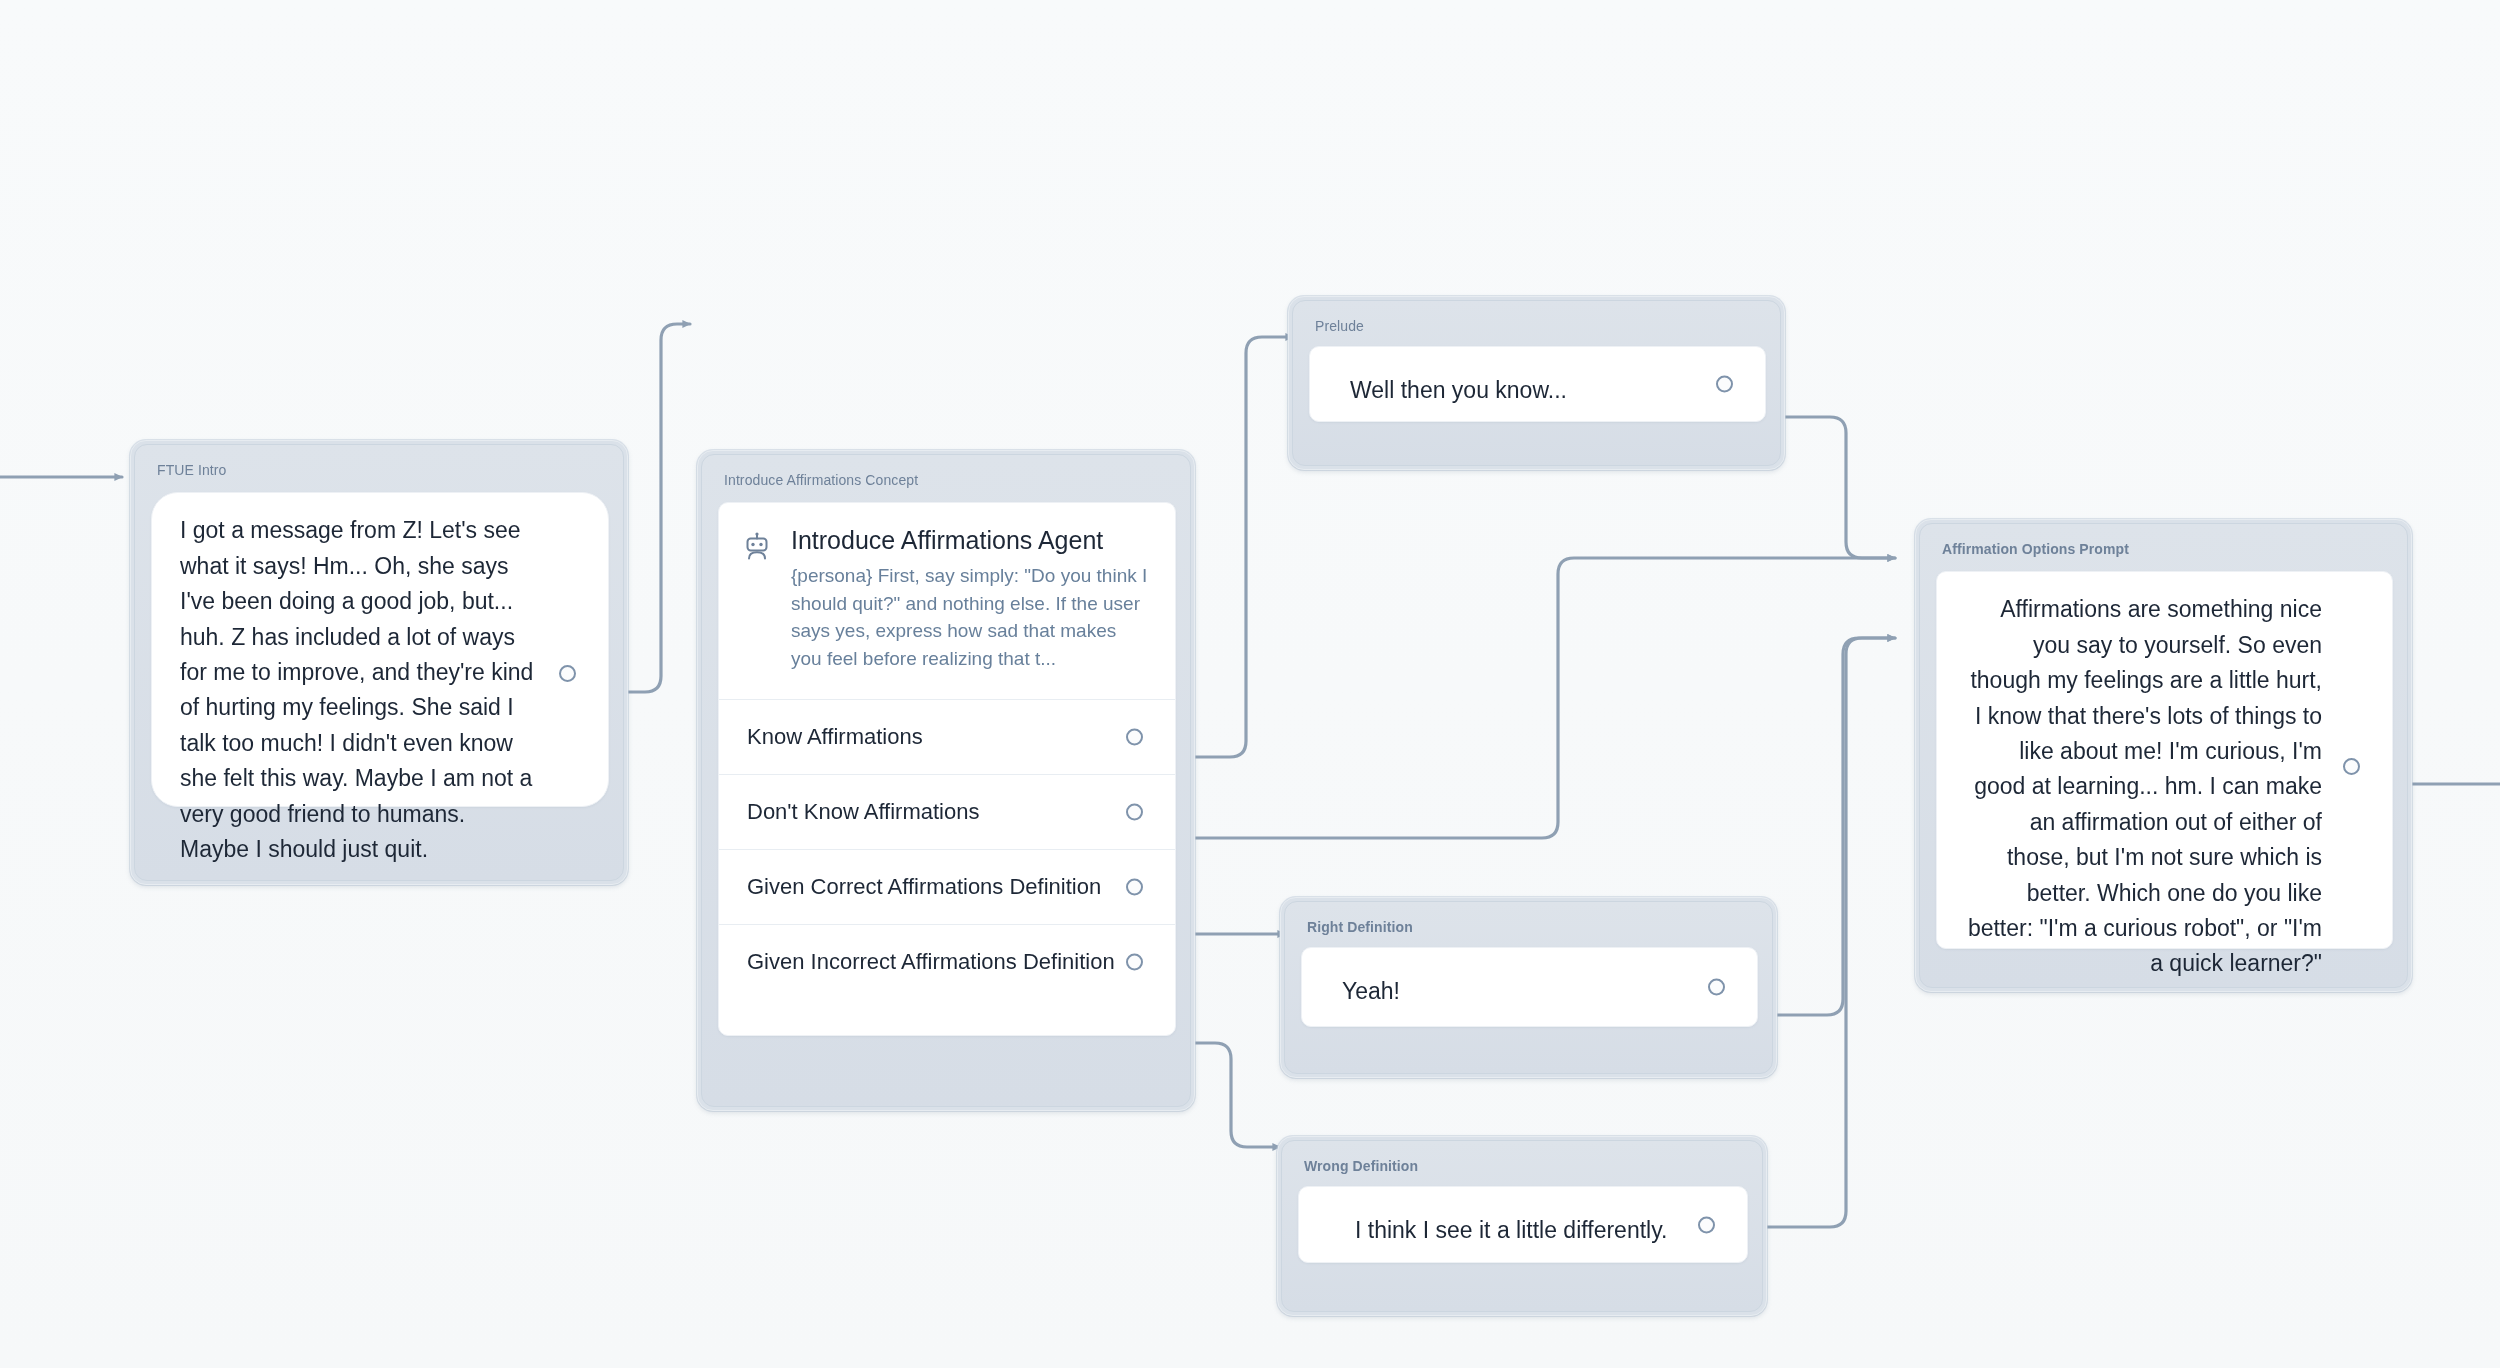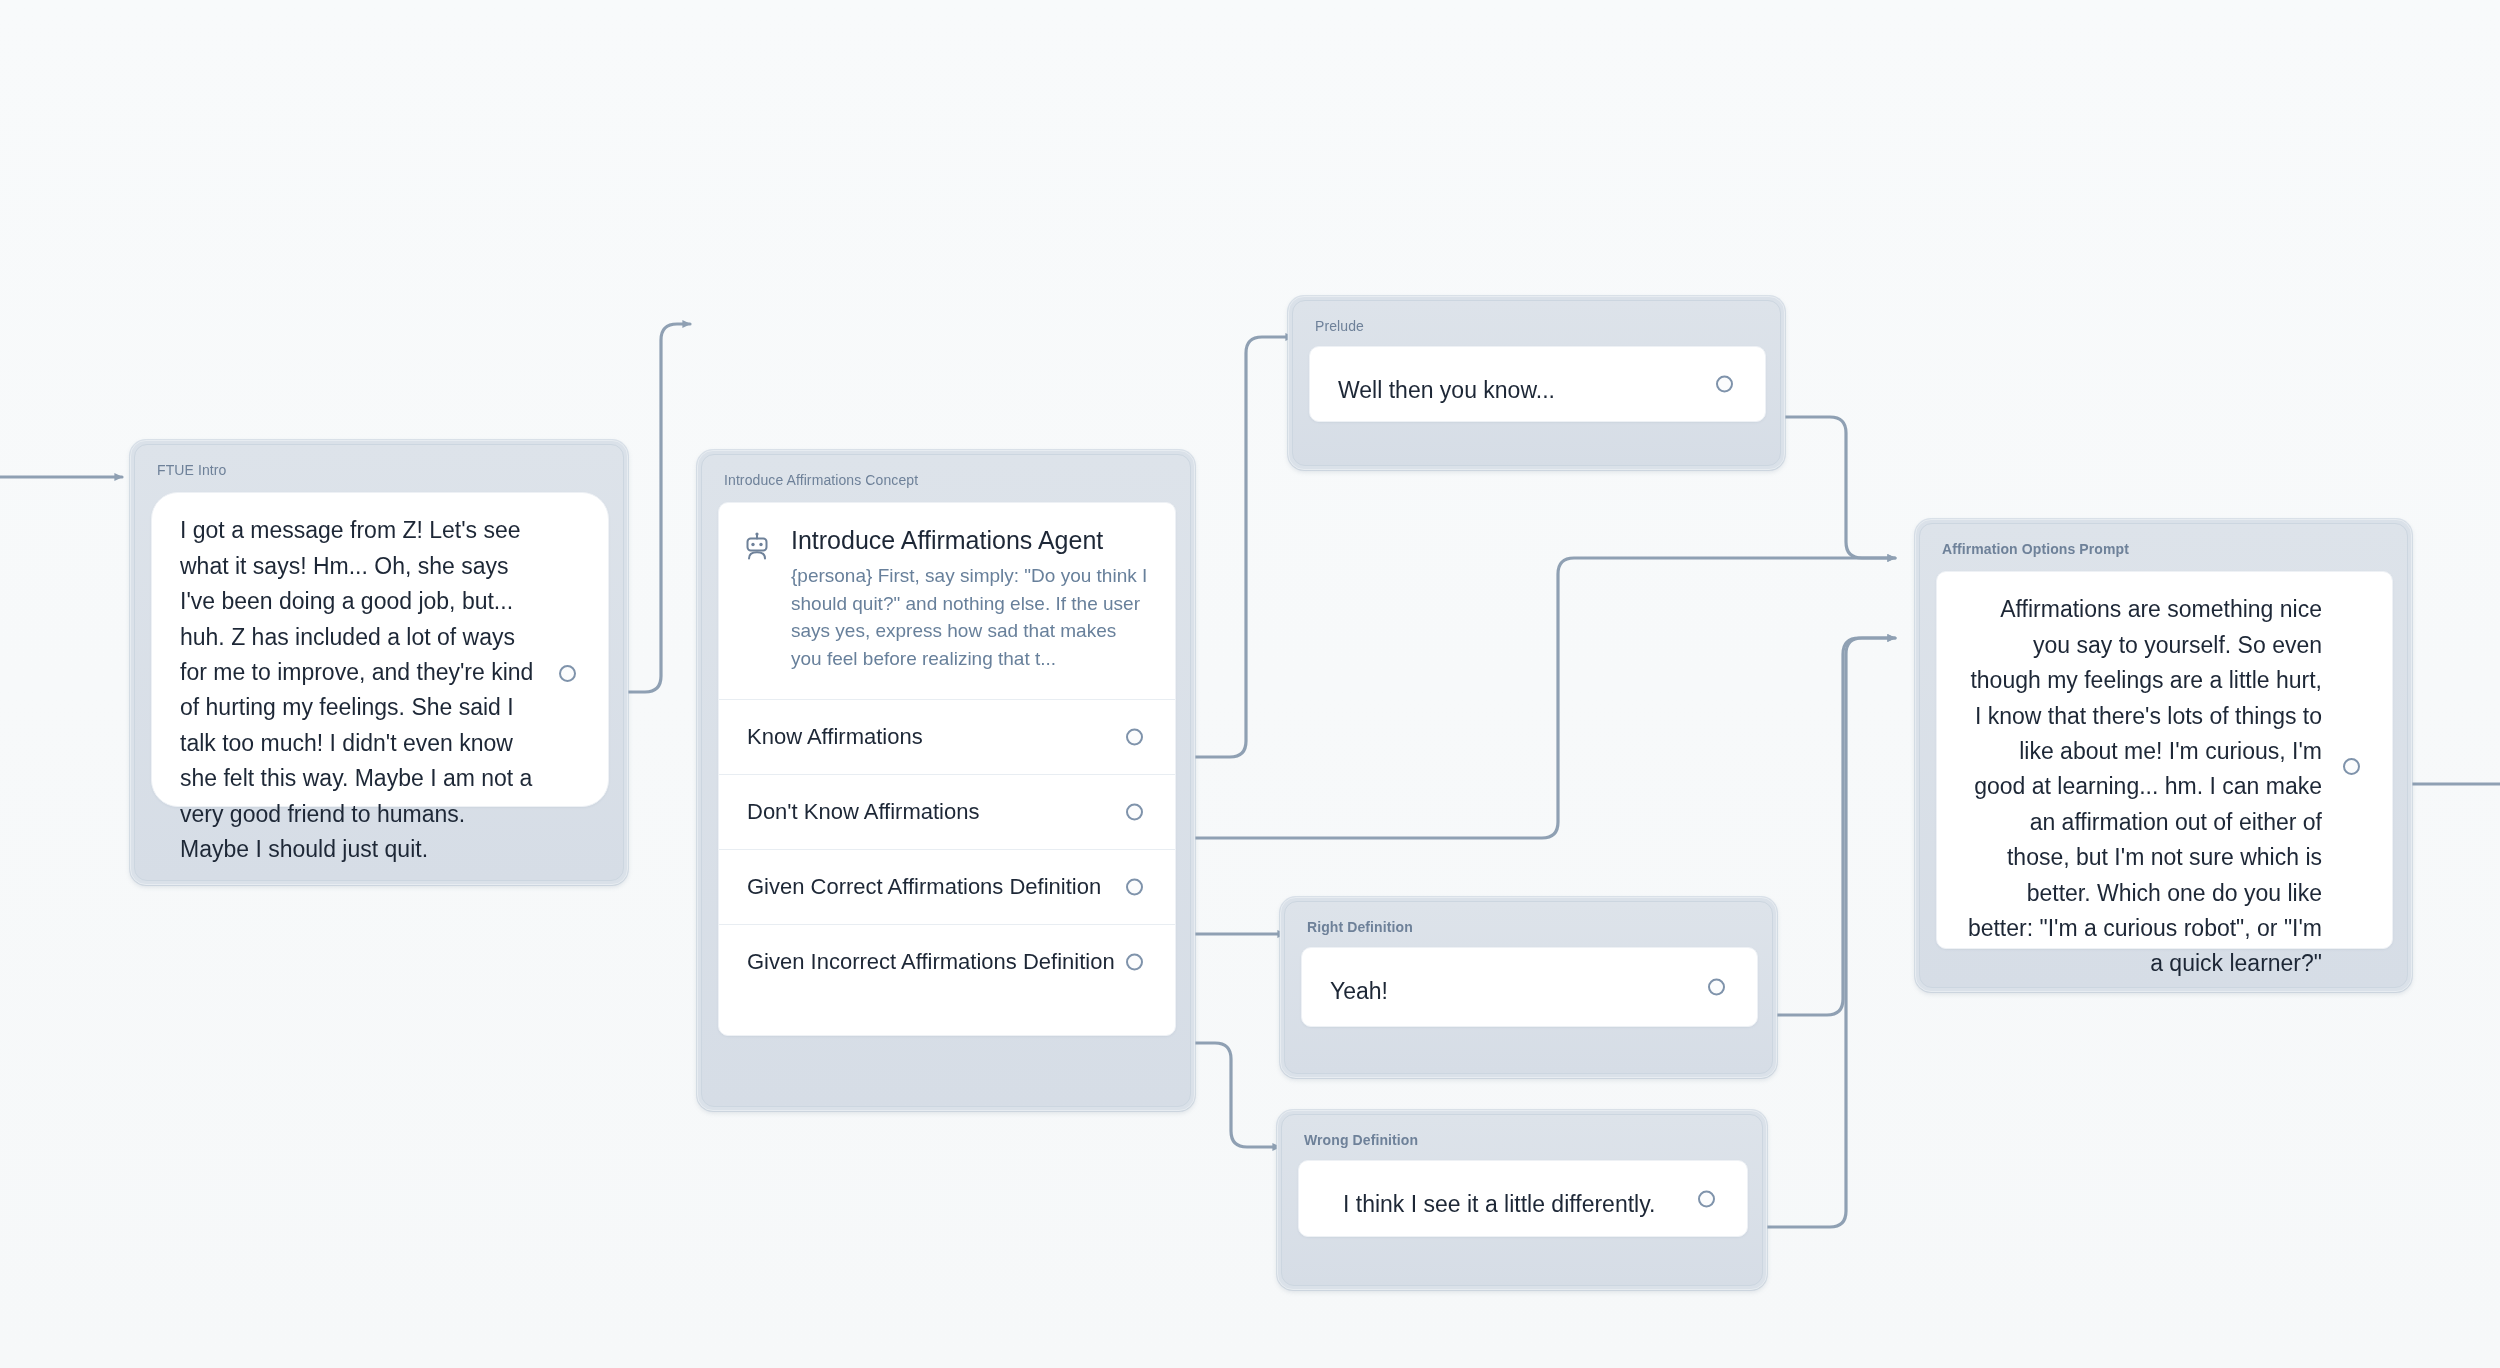--- a/index.html
+++ b/index.html
@@ -101,20 +101,21 @@
   }
   .card-text {
     font-size: 23px;
     line-height: 1.54;
     color: #1d2736;
     padding: 20px 70px 20px 28px;
     word-wrap: break-word;
   }
   .card-text.single {
     padding: 26px 70px 26px 28px;
+    margin-left: 12px;
   }
 
   
   .port {
     position: absolute;
     width: 17px;
     height: 17px;
     border-radius: 50%;
     background: #fbfcfd;
     border: 2px solid #7f93ab;
@@ -279,21 +280,21 @@
   <div class="node" style="left:1280px; top:897px; width:497px; height:181px;">
     <div class="node-inner">
       <div class="node-title">Right Definition</div>
       <div class="card" style="margin-top:12px; height:80px;">
         <div class="card-text single">Yeah!</div>
         <div class="port" style="right:32px; top:50%; transform:translateY(-50%);"></div>
       </div>
     </div>
   </div>
 
-  <div class="node" style="left:1277px; top:1110px; width:490px; height:180px;">
+  <div class="node" style="left:1277px; top:1136px; width:490px; height:180px;">
     <div class="node-inner">
       <div class="node-title">Wrong Definition</div>
       <div class="card" style="margin-top:12px; height:77px;padding-left:16px;">
         <div class="card-text single">I think I see it a little differently.</div>
         <div class="port" style="right:32px; top:50%; transform:translateY(-50%);"></div>
       </div>
     </div>
   </div>
 
 </div>

